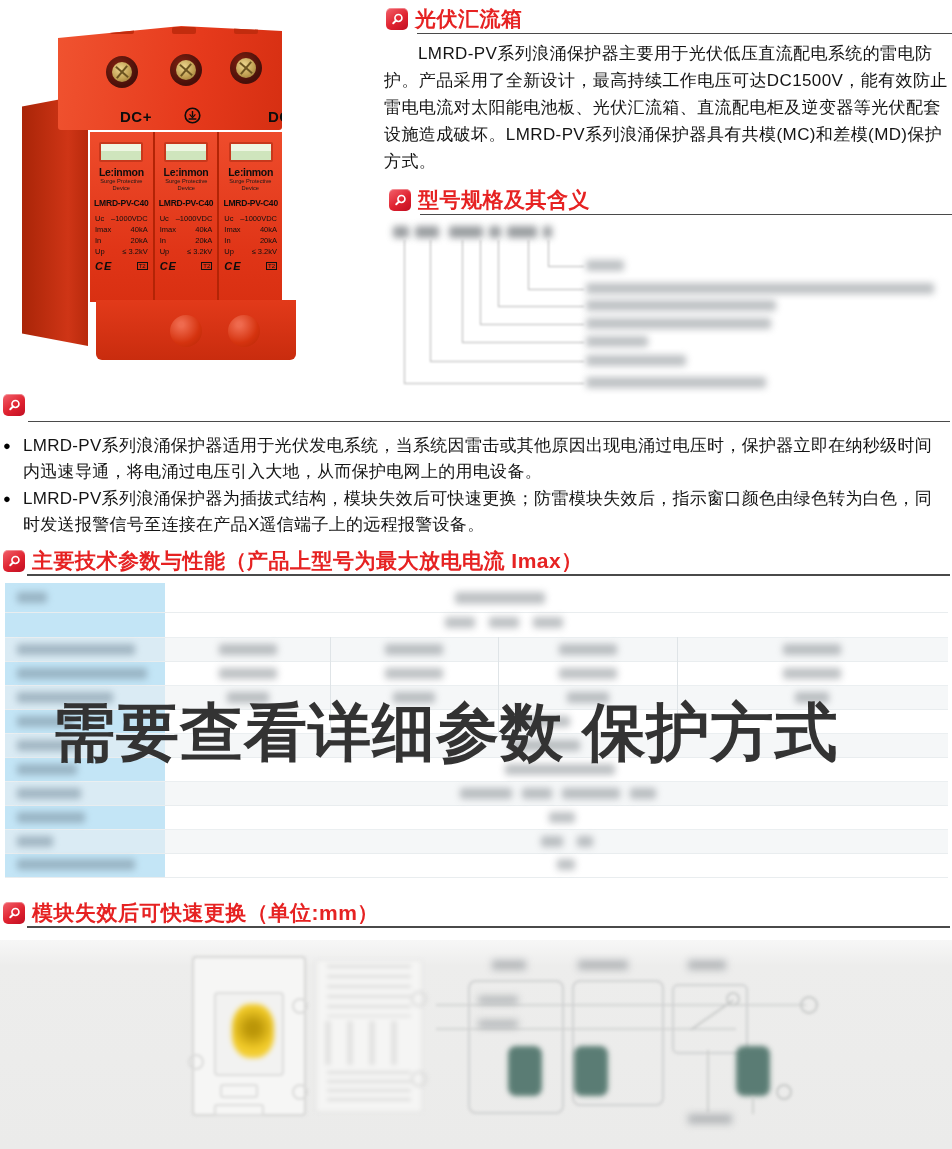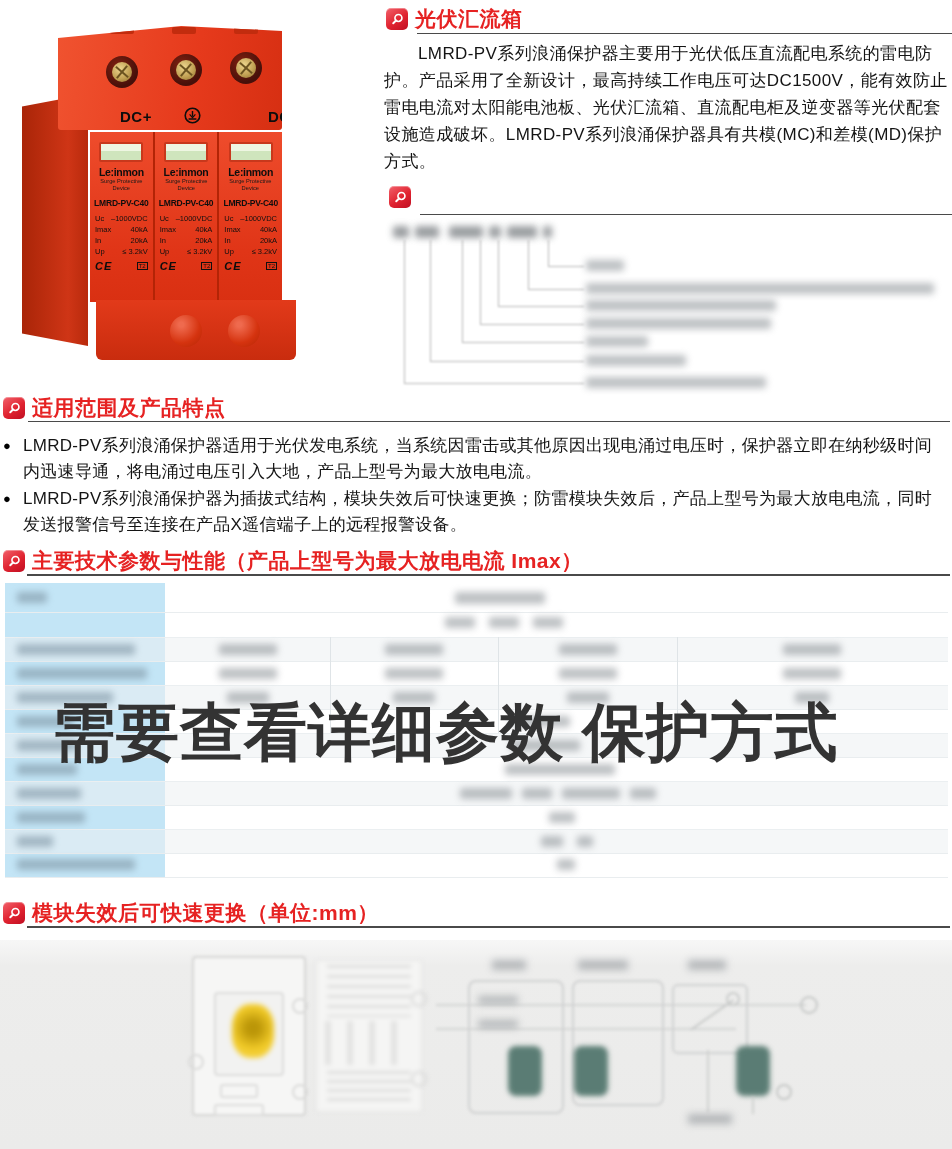--- a/index.html
+++ b/index.html
@@ -225,20 +225,21 @@
 <div class="sec-line thin" style="left:417px;top:33px;width:535px;"></div>
 <div id="overview-paragraph">LMRD-PV系列浪涌保护器主要用于光伏低压直流配电系统的雷电防护。产品采用了全新设计，最高持续工作电压可达DC1500V，能有效防止雷电电流对太阳能电池板、光伏汇流箱、直流配电柜及逆变器等光伏配套设施造成破坏。LMRD-PV系列浪涌保护器具有共模(MC)和差模(MD)保护方式。</div>
 
 <div class="sec-head" style="left:389px;top:186px;">
   <span class="sec-icon">
     <svg width="15" height="15" viewBox="0 0 24 24">
         <circle cx="13.5" cy="9.5" r="5.6" fill="none" stroke="#fff" stroke-width="2.6"></circle>
         <line x1="9.6" y1="13.6" x2="5.2" y2="18" stroke="#fff" stroke-width="3.2" stroke-linecap="round"></line>
       </svg>
   </span>
+  <span class="sec-title">型号规格及其含义</span>
 </div>
 <div class="sec-line thin" style="left:420px;top:214px;width:532px;"></div>
 
 <div id="model-tree">
 
   <div class="blur dk" style="left:7px;top:4px;width:16px;height:12px;"></div>
   <div class="blur dk" style="left:29px;top:4px;width:24px;height:12px;"></div>
   <div class="blur dk" style="left:63px;top:4px;width:34px;height:12px;"></div>
   <div class="blur dk" style="left:103px;top:4px;width:12px;height:12px;"></div>
   <div class="blur dk" style="left:121px;top:4px;width:30px;height:12px;"></div>
@@ -261,31 +262,30 @@
   <div class="blur" style="left:200px;top:155px;width:180px;"></div>
 </div>
 
 <div class="sec-head" style="left:3px;top:394px;">
   <span class="sec-icon">
     <svg width="15" height="15" viewBox="0 0 24 24">
         <circle cx="13.5" cy="9.5" r="5.6" fill="none" stroke="#fff" stroke-width="2.6"></circle>
         <line x1="9.6" y1="13.6" x2="5.2" y2="18" stroke="#fff" stroke-width="3.2" stroke-linecap="round"></line>
       </svg>
   </span>
-  <span class="sec-title">适用范围及产品特点</span>
 </div>
 <div class="sec-line thin" style="left:28px;top:421px;width:922px;"></div>
 
 <div class="bullet-row" style="left:3px;top:433px;">
   <span class="bullet-dot">●</span>
-  <span>LMRD-PV系列浪涌保护器适用于光伏发电系统，当系统因雷击或其他原因出现电涌过电压时，保护器立即在纳秒级时间内迅速导通，将电涌过电压引入大地，产品上型号为最大放电电流。</span>
+  <span>LMRD-PV系列浪涌保护器适用于光伏发电系统，当系统因雷击或其他原因出现电涌过电压时，保护器立即在纳秒级时间内迅速导通，将电涌过电压引入大地，从而保护电网上的用电设备。</span>
 </div>
 <div class="bullet-row" style="left:3px;top:486px;">
   <span class="bullet-dot">●</span>
-  <span>LMRD-PV系列浪涌保护器为插拔式结构，模块失效后可快速更换；防雷模块失效后，产品上型号为最大放电电流，同时发送报警信号至连接在产品X遥信端子上的远程报警设备。</span>
+  <span>LMRD-PV系列浪涌保护器为插拔式结构，模块失效后可快速更换；防雷模块失效后，指示窗口颜色由绿色转为白色，同时发送报警信号至连接在产品X遥信端子上的远程报警设备。</span>
 </div>
 
 <div class="sec-head" style="left:3px;top:547px;">
   <span class="sec-icon">
     <svg width="15" height="15" viewBox="0 0 24 24">
         <circle cx="13.5" cy="9.5" r="5.6" fill="none" stroke="#fff" stroke-width="2.6"></circle>
         <line x1="9.6" y1="13.6" x2="5.2" y2="18" stroke="#fff" stroke-width="3.2" stroke-linecap="round"></line>
       </svg>
   </span>
   <span class="sec-title">主要技术参数与性能（产品上型号为最大放电电流 Imax）</span>

